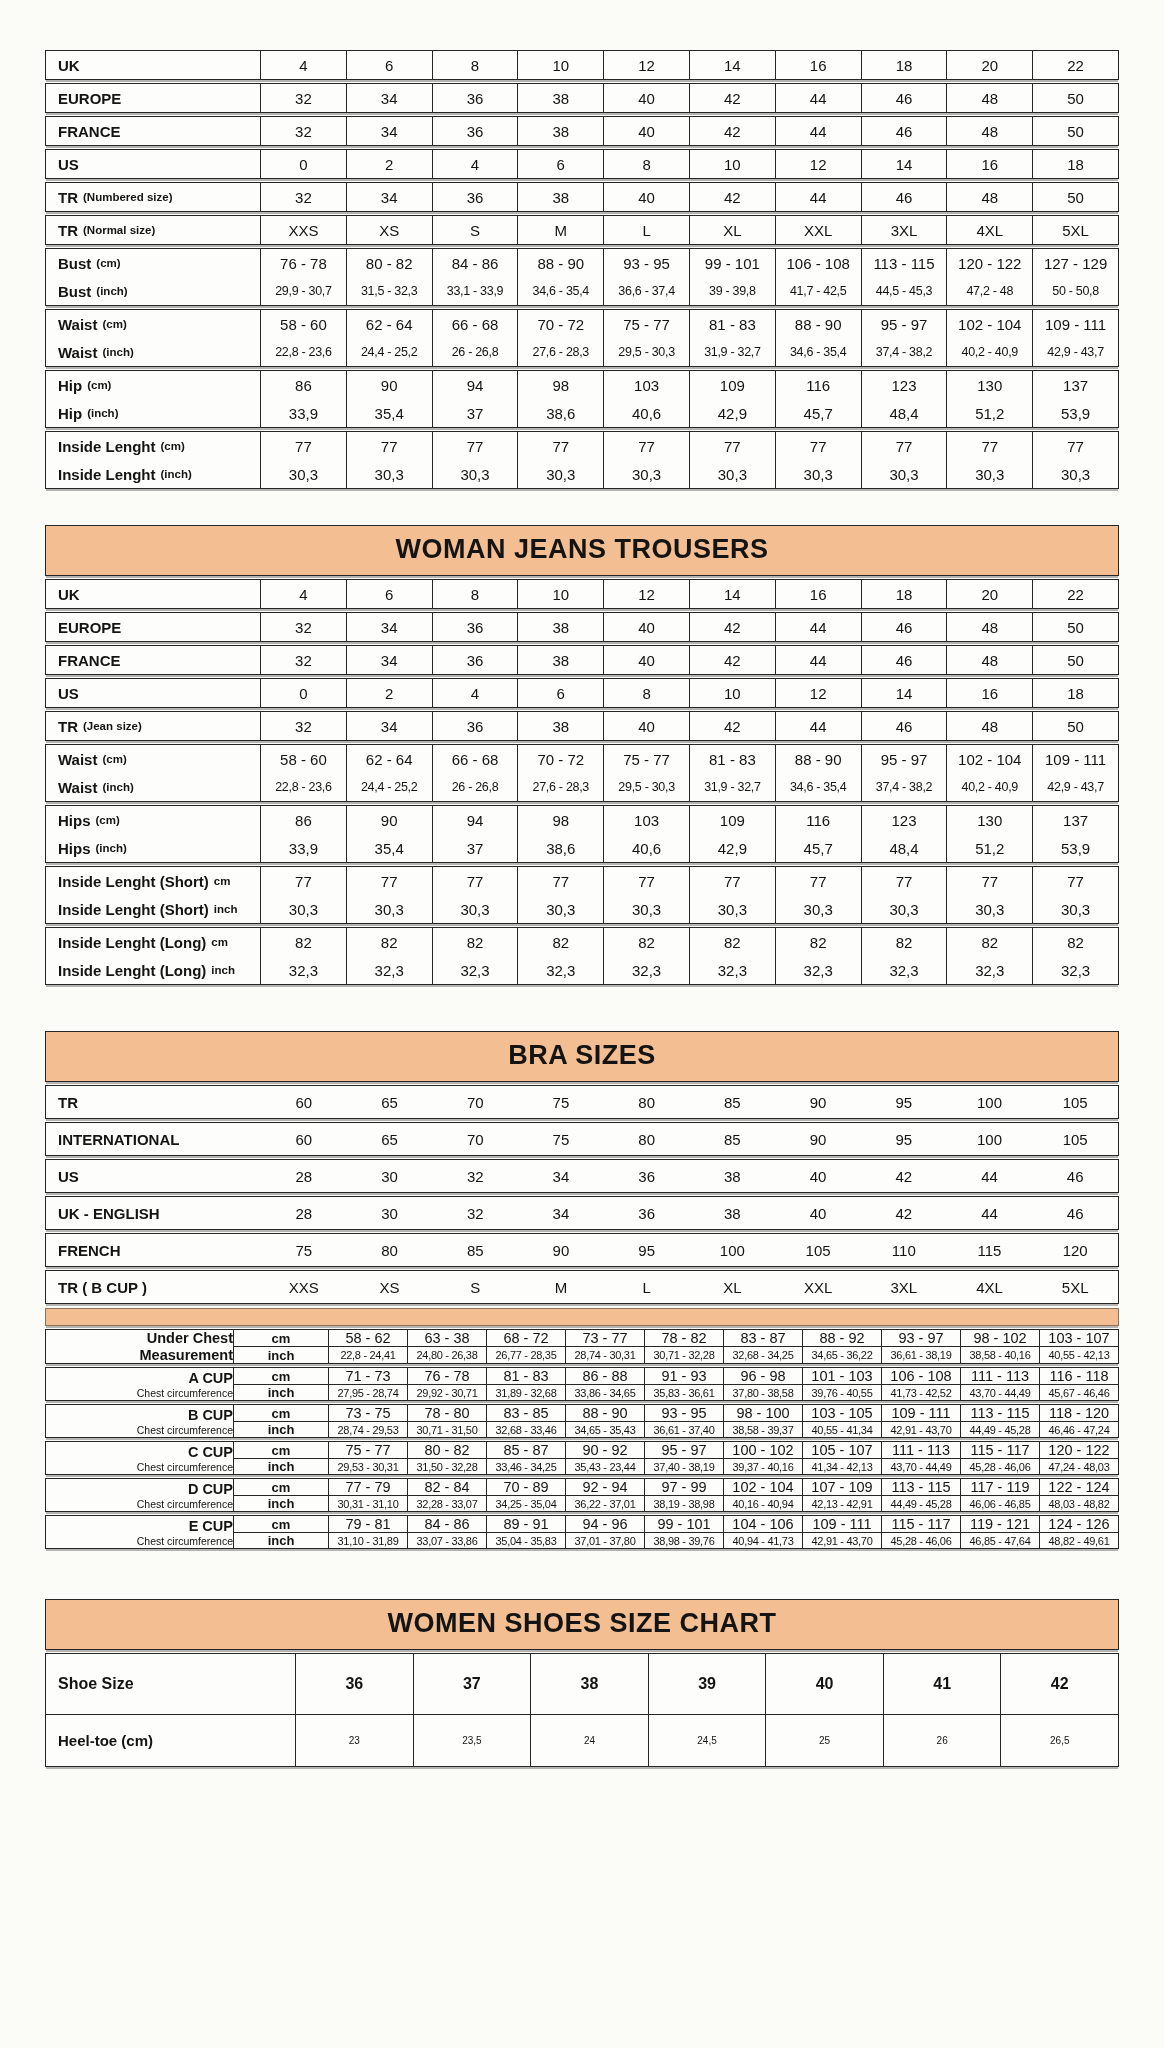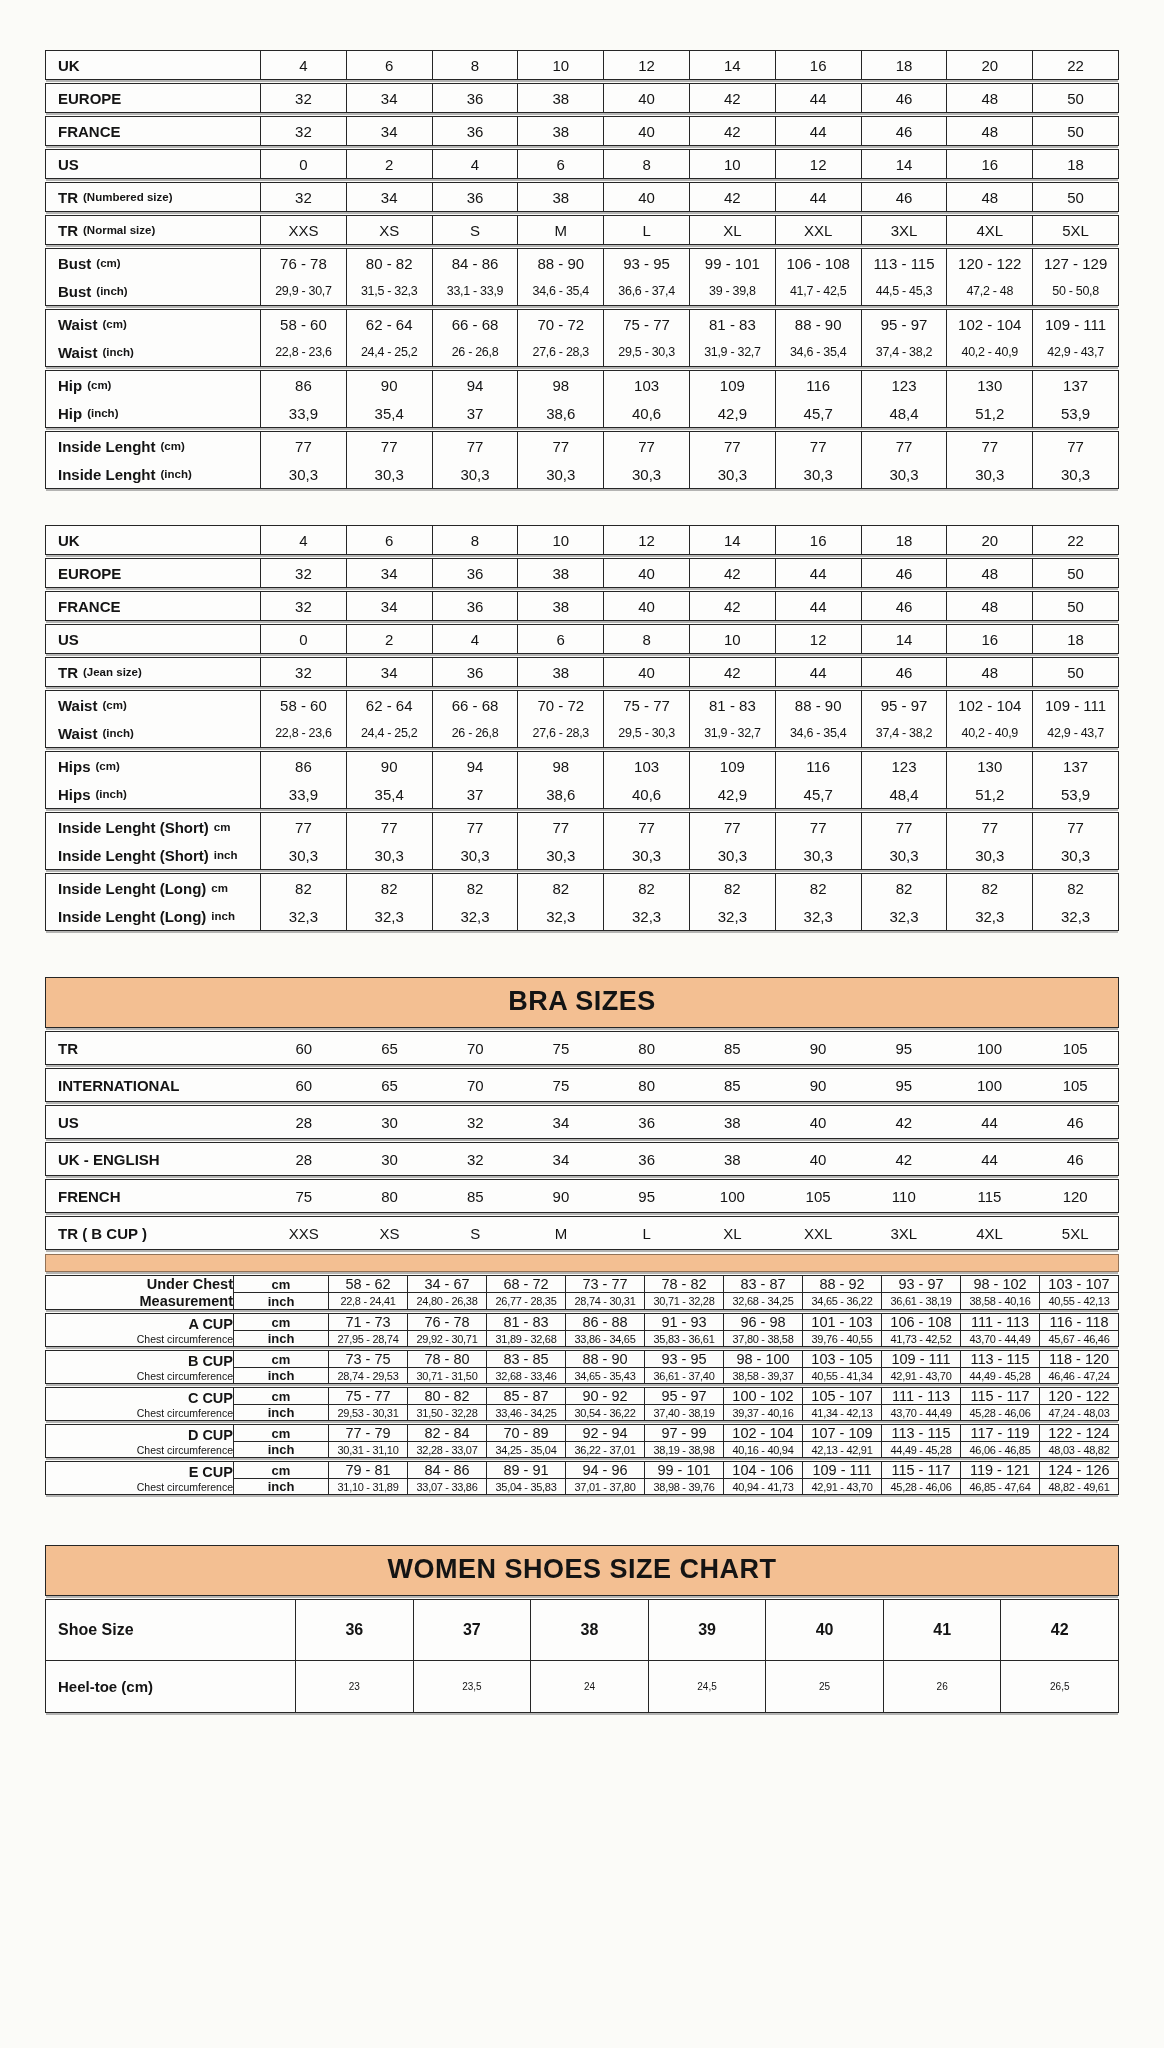--- a/index.html
+++ b/index.html
@@ -329,20 +329,23 @@
             <div class="cell val">30,3</div>
             <div class="cell val">30,3</div>
             <div class="cell val">30,3</div>
             <div class="cell val">30,3</div>
           </div>
         </div>
       </div>
   </section>
 
   <section id="t-jeans">
+    <div class="box thead">
+      <div class="t1">WOMAN JEANS TROUSERS</div>
+    </div>
     <div class="rows" id="rows-jeans">
         <div class="box">
           <div class="line">
             <div class="cell lab">
               <span class="lab-main">UK</span>
             </div>
             <div class="cell val">4</div>
             <div class="cell val">6</div>
             <div class="cell val">8</div>
             <div class="cell val">10</div>
@@ -674,21 +677,21 @@
     <div class="rows" id="rows-bra-cups">
         <div class="box cupgroup">
           <div class="cup-lab">
             <div class="cl-main">Under Chest</div>
             <div class="cl-main">Measurement</div>
           </div>
           <div class="cup-right">
             <div class="cup-line">
               <div class="cell unit">cm</div>
               <div class="cell val">58 - 62</div>
-              <div class="cell val">34 - 67</div>
+              <div class="cell val">63 - 38</div>
               <div class="cell val">68 - 72</div>
               <div class="cell val">73 - 77</div>
               <div class="cell val">78 - 82</div>
               <div class="cell val">83 - 87</div>
               <div class="cell val">88 - 92</div>
               <div class="cell val">93 - 97</div>
               <div class="cell val">98 - 102</div>
               <div class="cell val">103 - 107</div>
             </div>
             <div class="cup-line inchline">
@@ -791,21 +794,21 @@
               <div class="cell val">105 - 107</div>
               <div class="cell val">111 - 113</div>
               <div class="cell val">115 - 117</div>
               <div class="cell val">120 - 122</div>
             </div>
             <div class="cup-line inchline">
               <div class="cell unit">inch</div>
               <div class="cell val">29,53 - 30,31</div>
               <div class="cell val">31,50 - 32,28</div>
               <div class="cell val">33,46 - 34,25</div>
-              <div class="cell val">30,54 - 36,22</div>
+              <div class="cell val">35,43 - 23,44</div>
               <div class="cell val">37,40 - 38,19</div>
               <div class="cell val">39,37 - 40,16</div>
               <div class="cell val">41,34 - 42,13</div>
               <div class="cell val">43,70 - 44,49</div>
               <div class="cell val">45,28 - 46,06</div>
               <div class="cell val">47,24 - 48,03</div>
             </div>
           </div>
         </div>
         <div class="box cupgroup">

